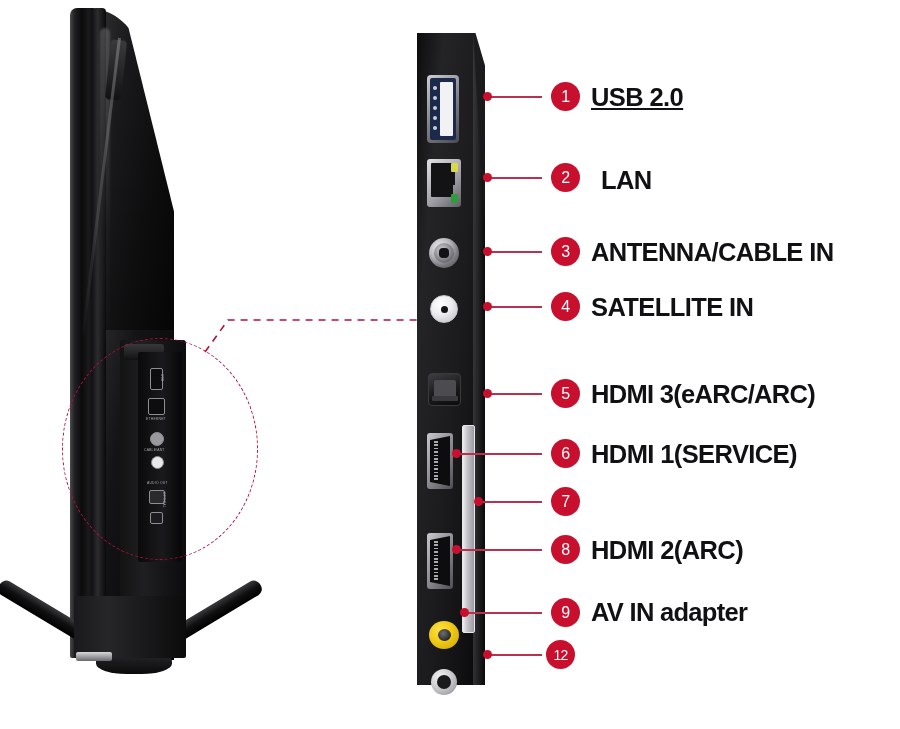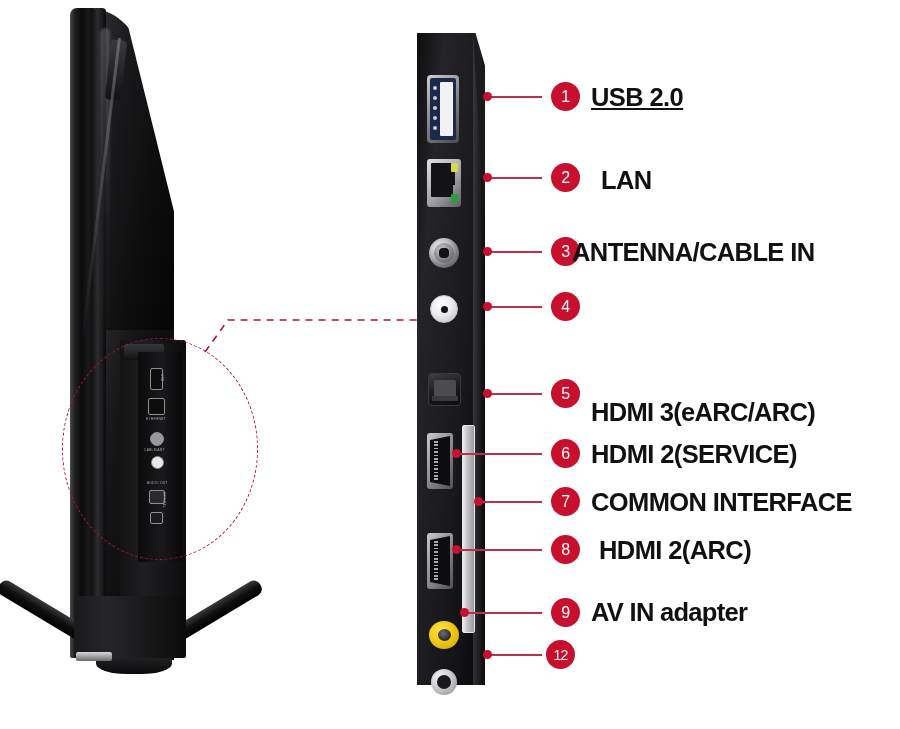--- a/index.html
+++ b/index.html
@@ -490,45 +490,45 @@
   <div class="label" style="left:591px; top:85px;text-decoration:underline;">USB 2.0</div>
 
   <div class="callout-line" style="left:487px; top:177px; width:55px;"></div>
   <div class="dot" style="left:483px; top:173px;"></div>
   <div class="badge" style="left:551px; top:163px;">2</div>
   <div class="label" style="left:591px; top:168px;margin-left:10px;">LAN</div>
 
   <div class="callout-line" style="left:487px; top:251px; width:55px;"></div>
   <div class="dot" style="left:483px; top:247px;"></div>
   <div class="badge" style="left:551px; top:237px;">3</div>
-  <div class="label" style="left:572px; top:240px;text-align:right;">ANTENNA/CABLE IN</div>
+  <div class="label" style="left:591px; top:240px;text-align:right;">ANTENNA/CABLE IN</div>
 
   <div class="callout-line" style="left:487px; top:306px; width:55px;"></div>
   <div class="dot" style="left:483px; top:302px;"></div>
   <div class="badge" style="left:551px; top:292px;">4</div>
+  <div class="label" style="left:591px; top:295px;">SATELLITE IN</div>
 
   <div class="callout-line" style="left:487px; top:393px; width:55px;"></div>
   <div class="dot" style="left:483px; top:389px;"></div>
   <div class="badge" style="left:551px; top:379px;">5</div>
-  <div class="label mixed" style="left:591px; top:400px;">HDMI 3(eARC/ARC)</div>
+  <div class="label mixed" style="left:591px; top:382px;">HDMI 3(eARC/ARC)</div>
 
   <div class="callout-line" style="left:456px; top:453px; width:86px;"></div>
   <div class="dot" style="left:452px; top:449px;"></div>
   <div class="badge" style="left:551px; top:439px;">6</div>
-  <div class="label" style="left:591px; top:442px;">HDMI 2(SERVICE)</div>
+  <div class="label" style="left:591px; top:442px;">HDMI 1(SERVICE)</div>
 
   <div class="callout-line" style="left:478px; top:501px; width:64px;"></div>
   <div class="dot" style="left:474px; top:497px;"></div>
   <div class="badge" style="left:551px; top:487px;">7</div>
-  <div class="label" style="left:591px; top:490px;">COMMON INTERFACE</div>
 
   <div class="callout-line" style="left:456px; top:549px; width:86px;"></div>
   <div class="dot" style="left:452px; top:545px;"></div>
   <div class="badge" style="left:551px; top:535px;">8</div>
-  <div class="label" style="left:591px; top:538px;margin-left:8px;">HDMI 2(ARC)</div>
+  <div class="label" style="left:591px; top:538px;">HDMI 2(ARC)</div>
 
   <div class="callout-line" style="left:464px; top:612px; width:78px;"></div>
   <div class="dot" style="left:460px; top:608px;"></div>
   <div class="badge" style="left:551px; top:598px;">9</div>
   <div class="label mixed" style="left:591px; top:600px;">AV IN adapter</div>
 
   <div class="callout-line" style="left:487px; top:654px; width:55px;"></div>
   <div class="dot" style="left:483px; top:650px;"></div>
   <div class="badge two-digit" style="left:546px; top:640px;">12</div>
 

